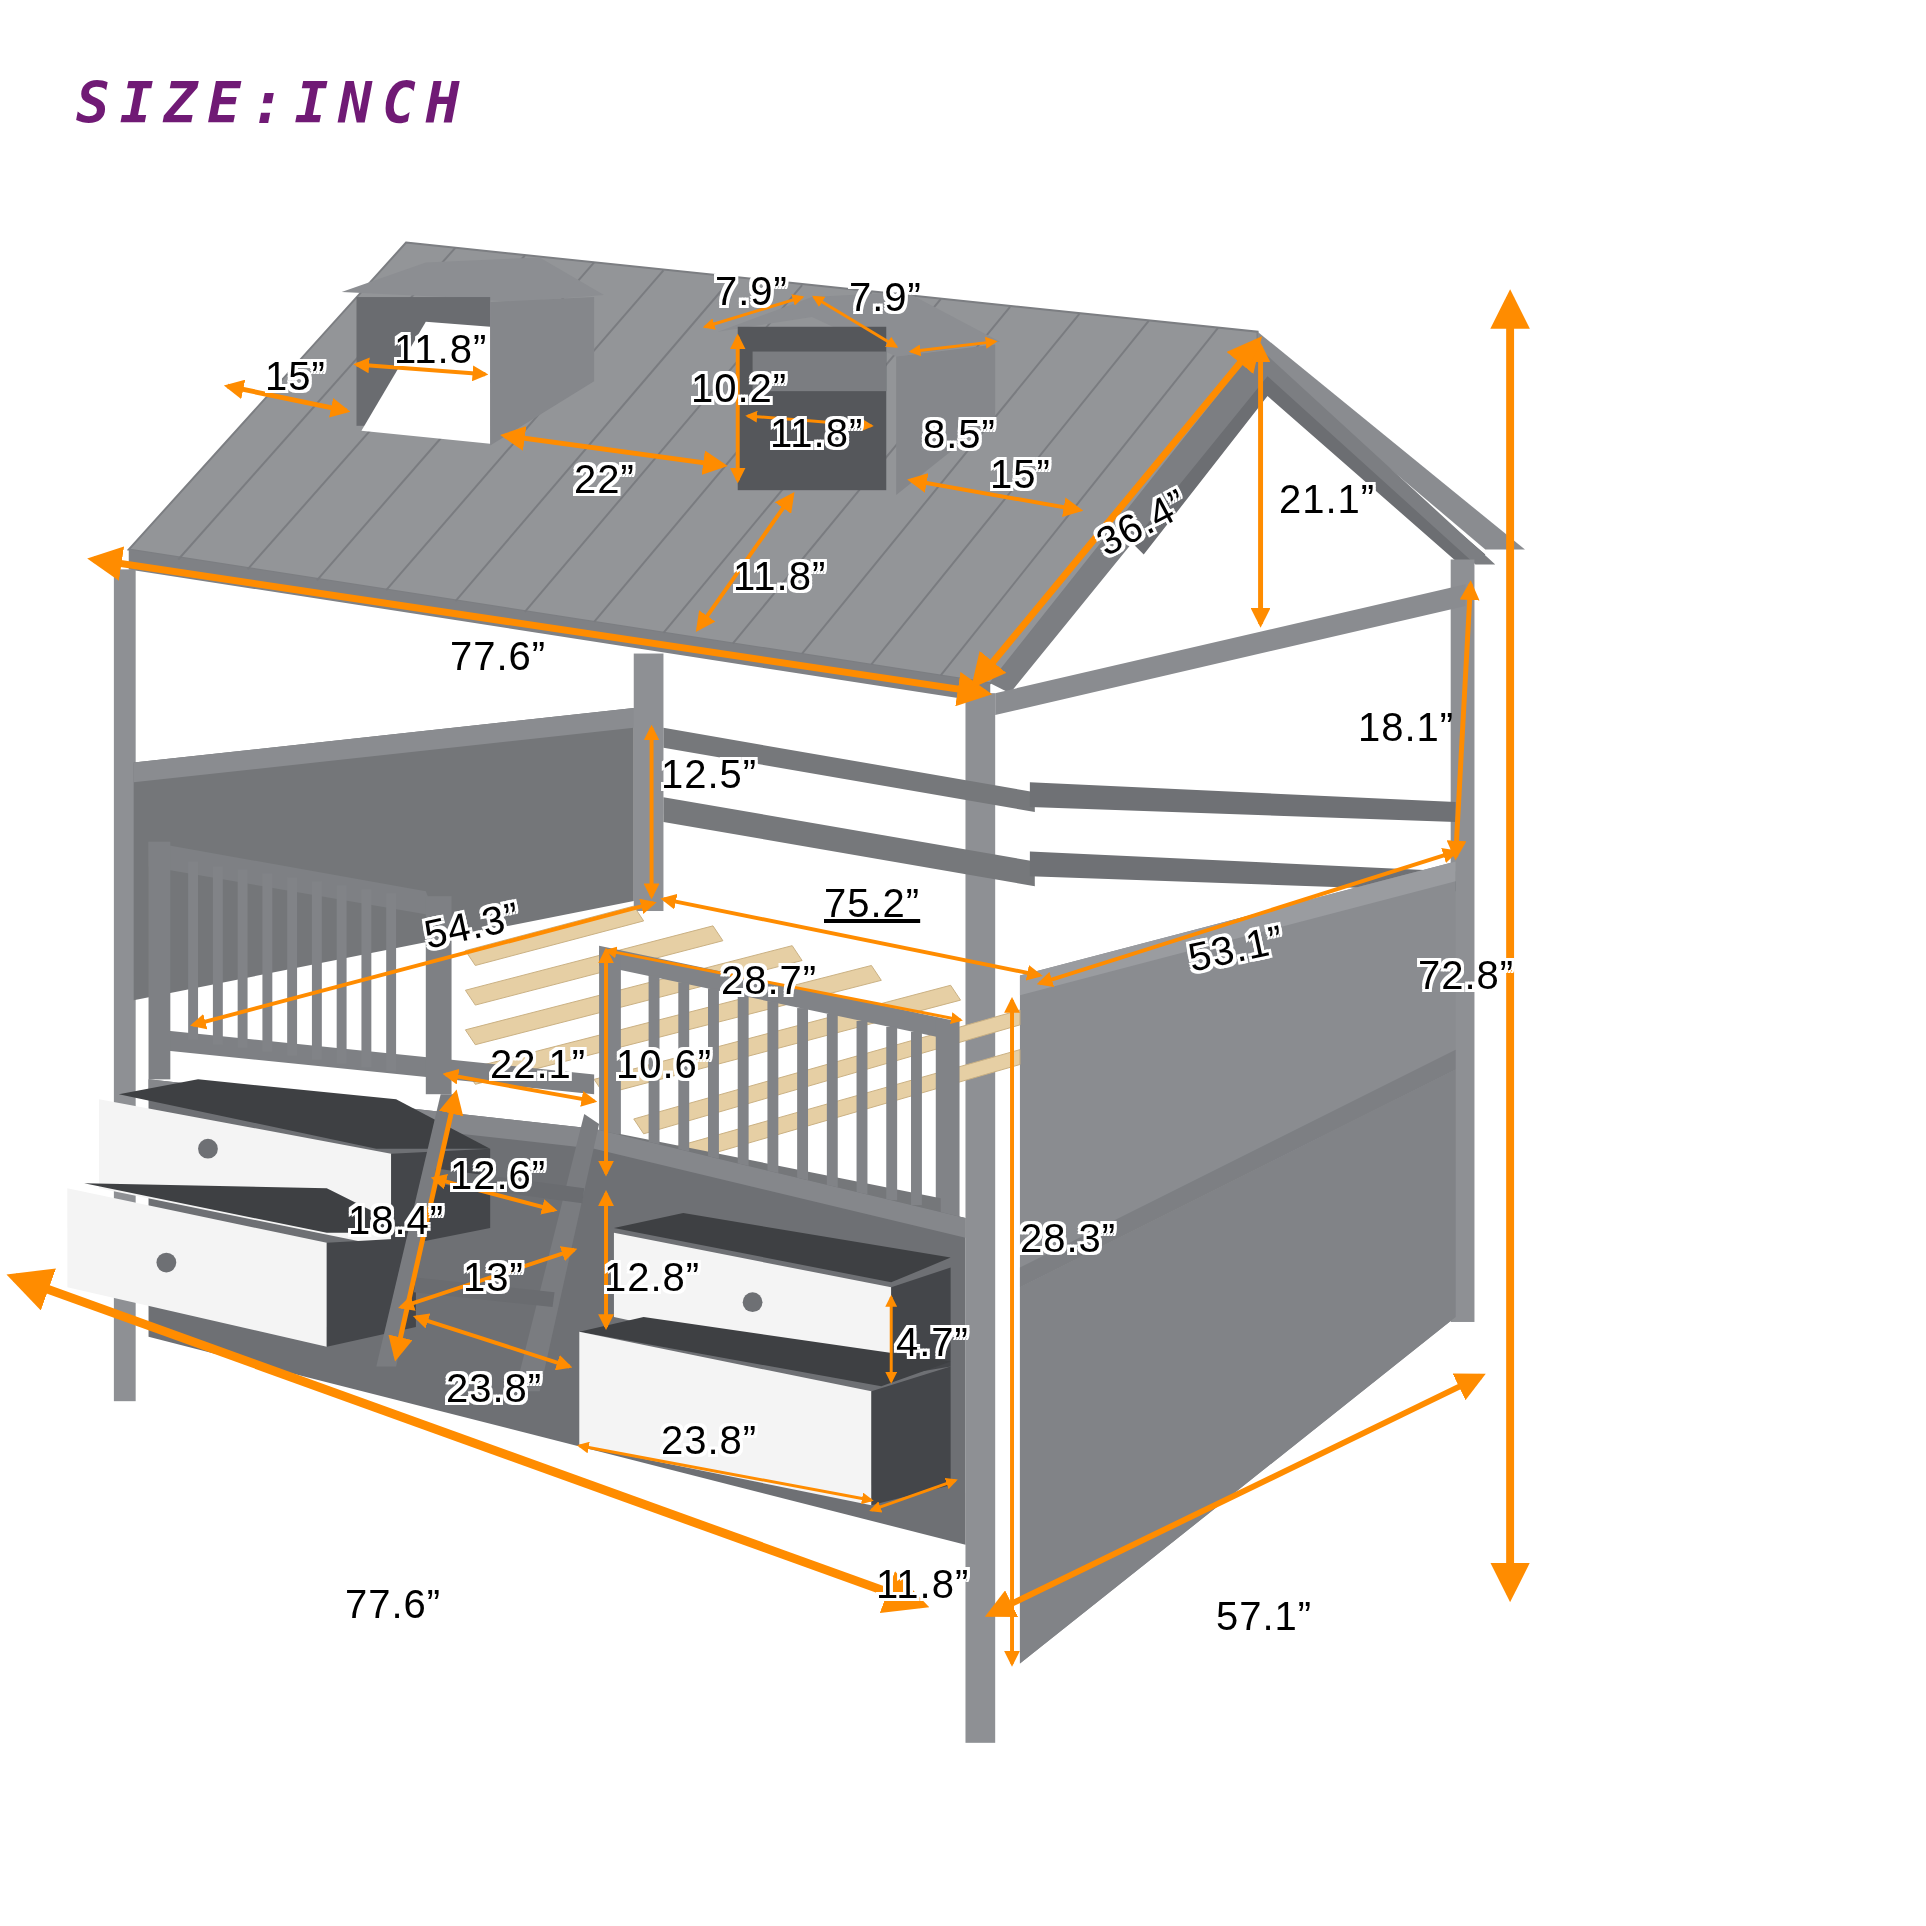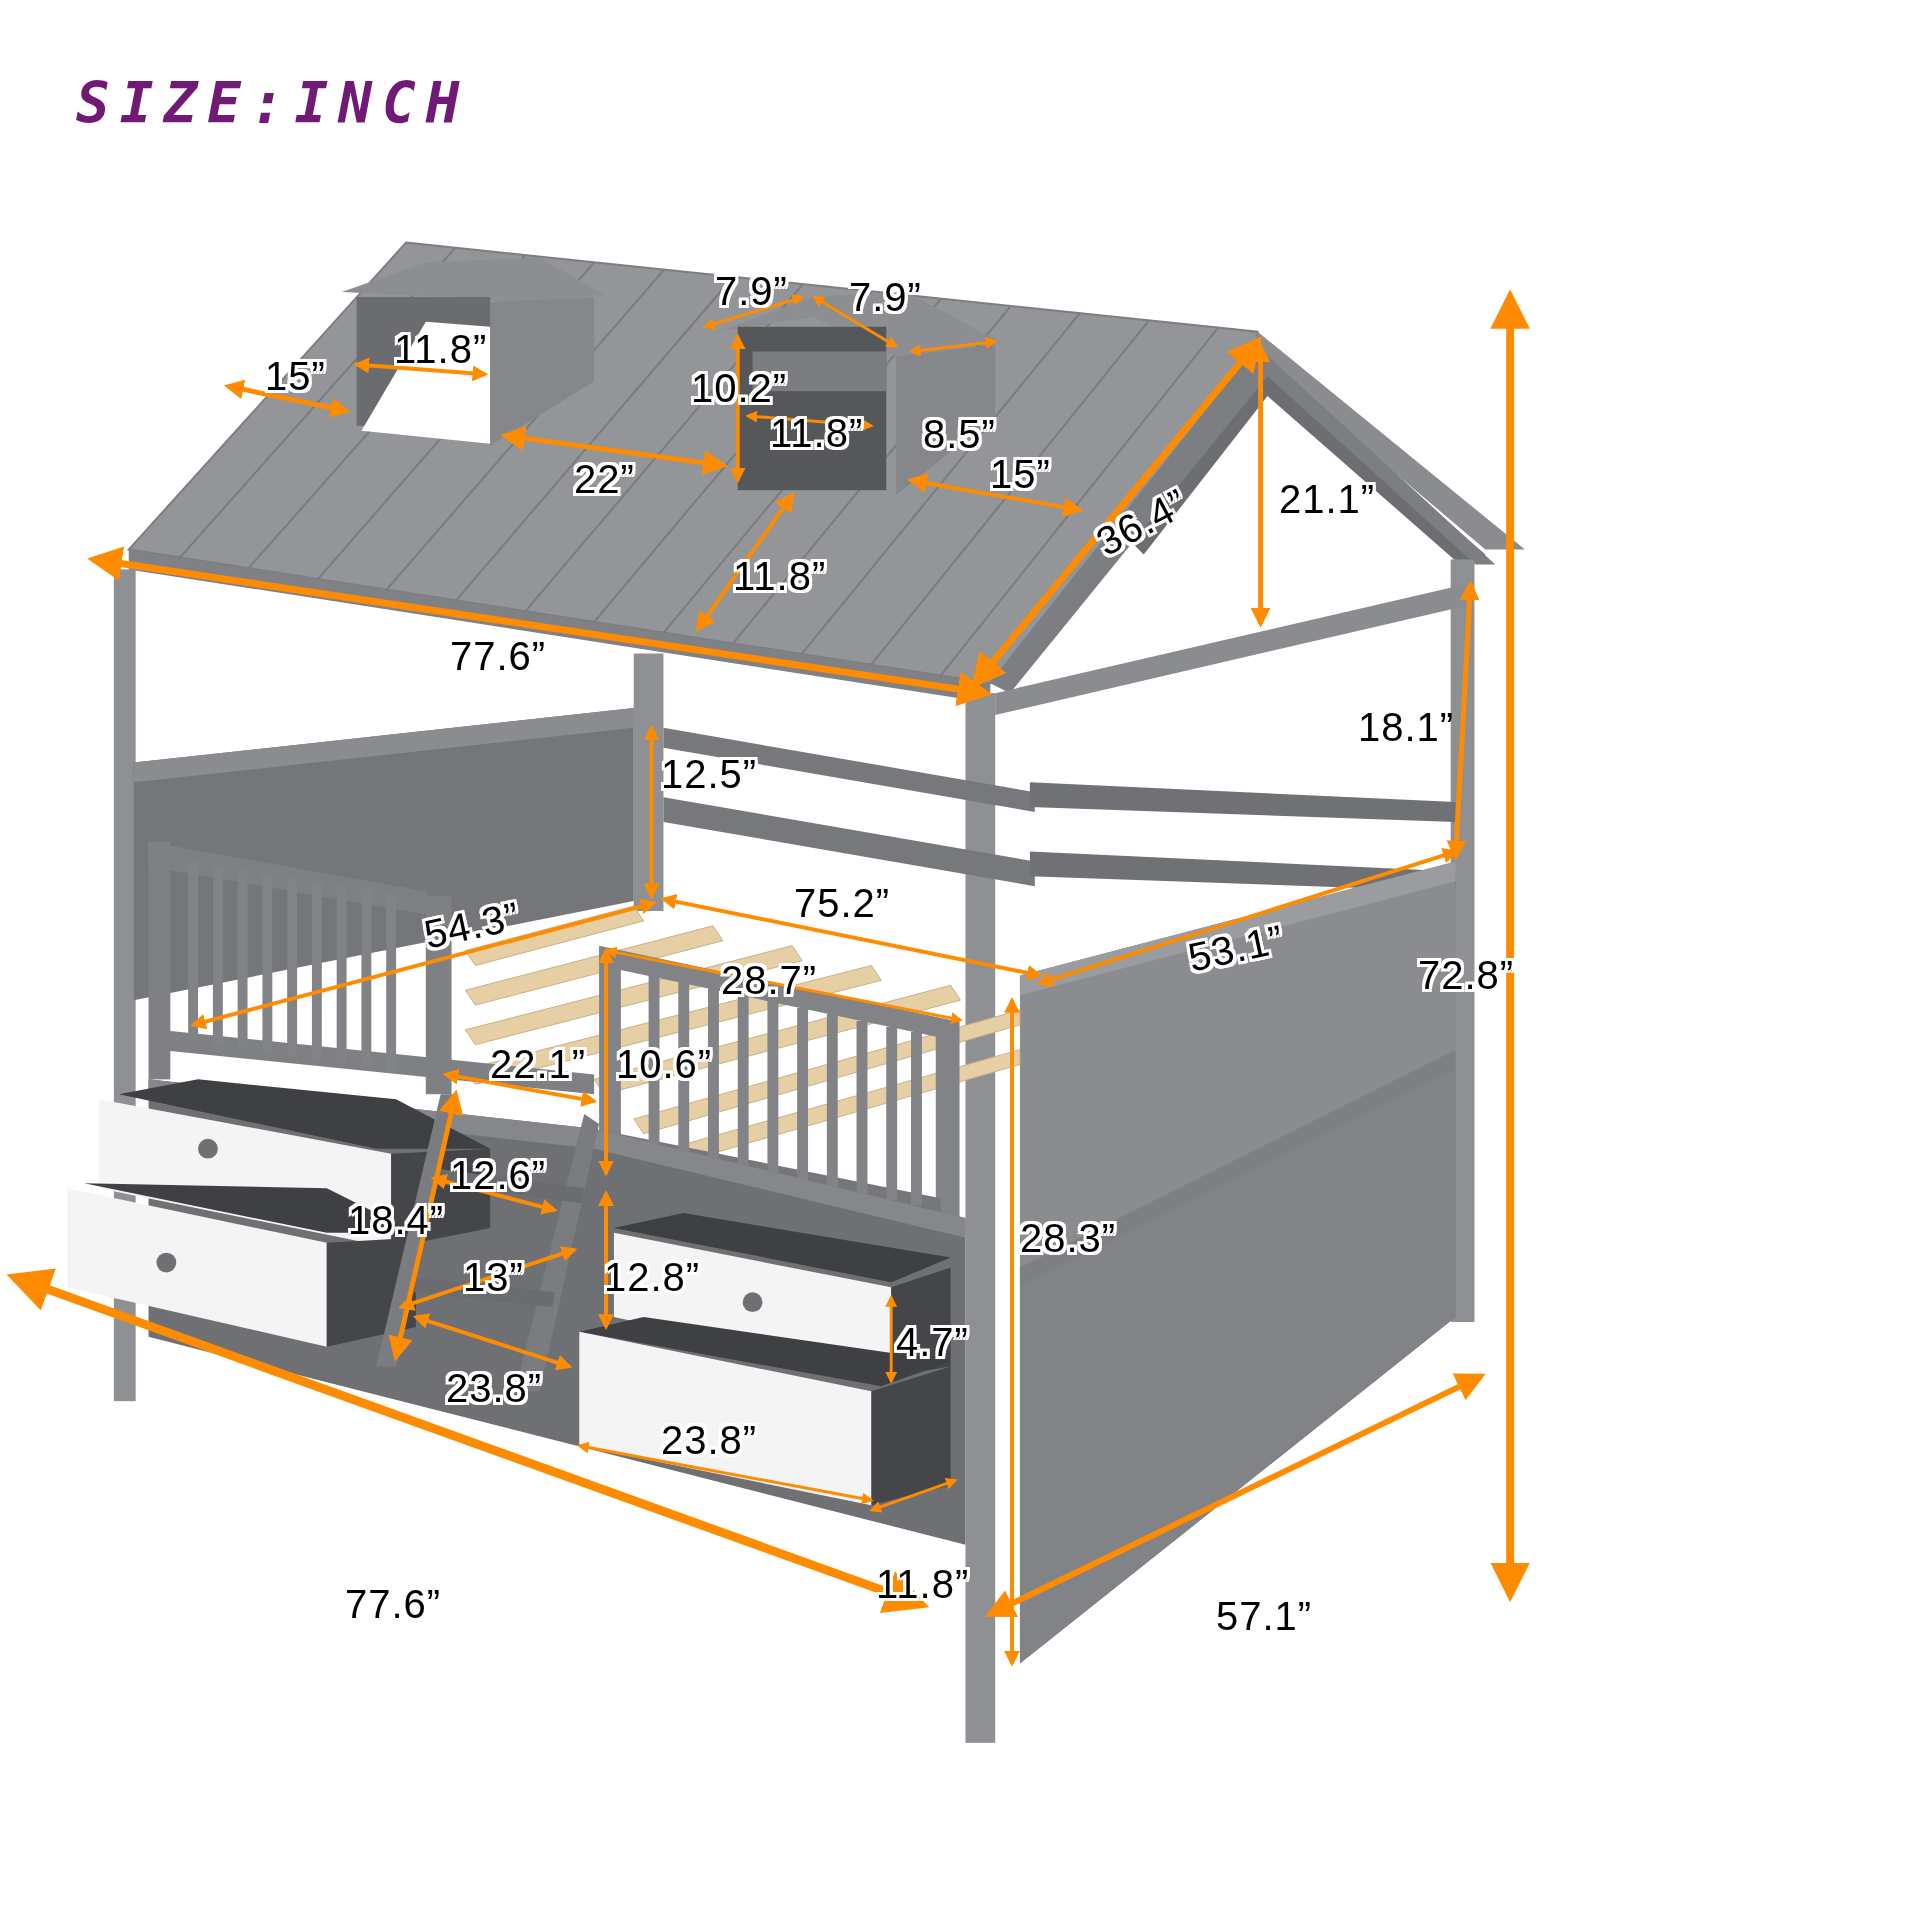--- a/index.html
+++ b/index.html
@@ -219,21 +219,21 @@
   <div class="dim" style="left:923px;top:364px;margin-top:48px;">8.5”</div>
   <div class="dim" style="left:990px;top:452px;">15”</div>
   <div class="dim" style="left:733px;top:554px;">11.8”</div>
   <div class="dim" style="left:1094px;top:500px;transform:rotate(-28deg);">36.4”</div>
   <div class="dim" style="left:1279px;top:477px;">21.1”</div>
   <div class="dim plain" style="left:450px;top:634px;">77.6”</div>
 
   <div class="dim plain" style="left:1358px;top:705px;">18.1”</div>
   <div class="dim" style="left:661px;top:752px;">12.5”</div>
   <div class="dim" style="left:424px;top:903px;transform:rotate(-12deg);">54.3”</div>
-  <div class="dim" style="left:794px;top:881px;">75.2”</div>
+  <div class="dim" style="left:824px;top:881px;text-decoration:underline;">75.2”</div>
   <div class="dim" style="left:1188px;top:926px;transform:rotate(-12deg);">53.1”</div>
   <div class="dim" style="left:1418px;top:953px;">72.8”</div>
   <div class="dim" style="left:721px;top:958px;">28.7”</div>
   <div class="dim" style="left:490px;top:1042px;">22.1”</div>
   <div class="dim" style="left:616px;top:1042px;">10.6”</div>
   <div class="dim" style="left:1020px;top:1216px;">28.3”</div>
 
   <div class="dim" style="left:450px;top:1153px;">12.6”</div>
   <div class="dim" style="left:348px;top:1198px;">18.4”</div>
   <div class="dim" style="left:463px;top:1255px;text-align:right;">13”</div>

